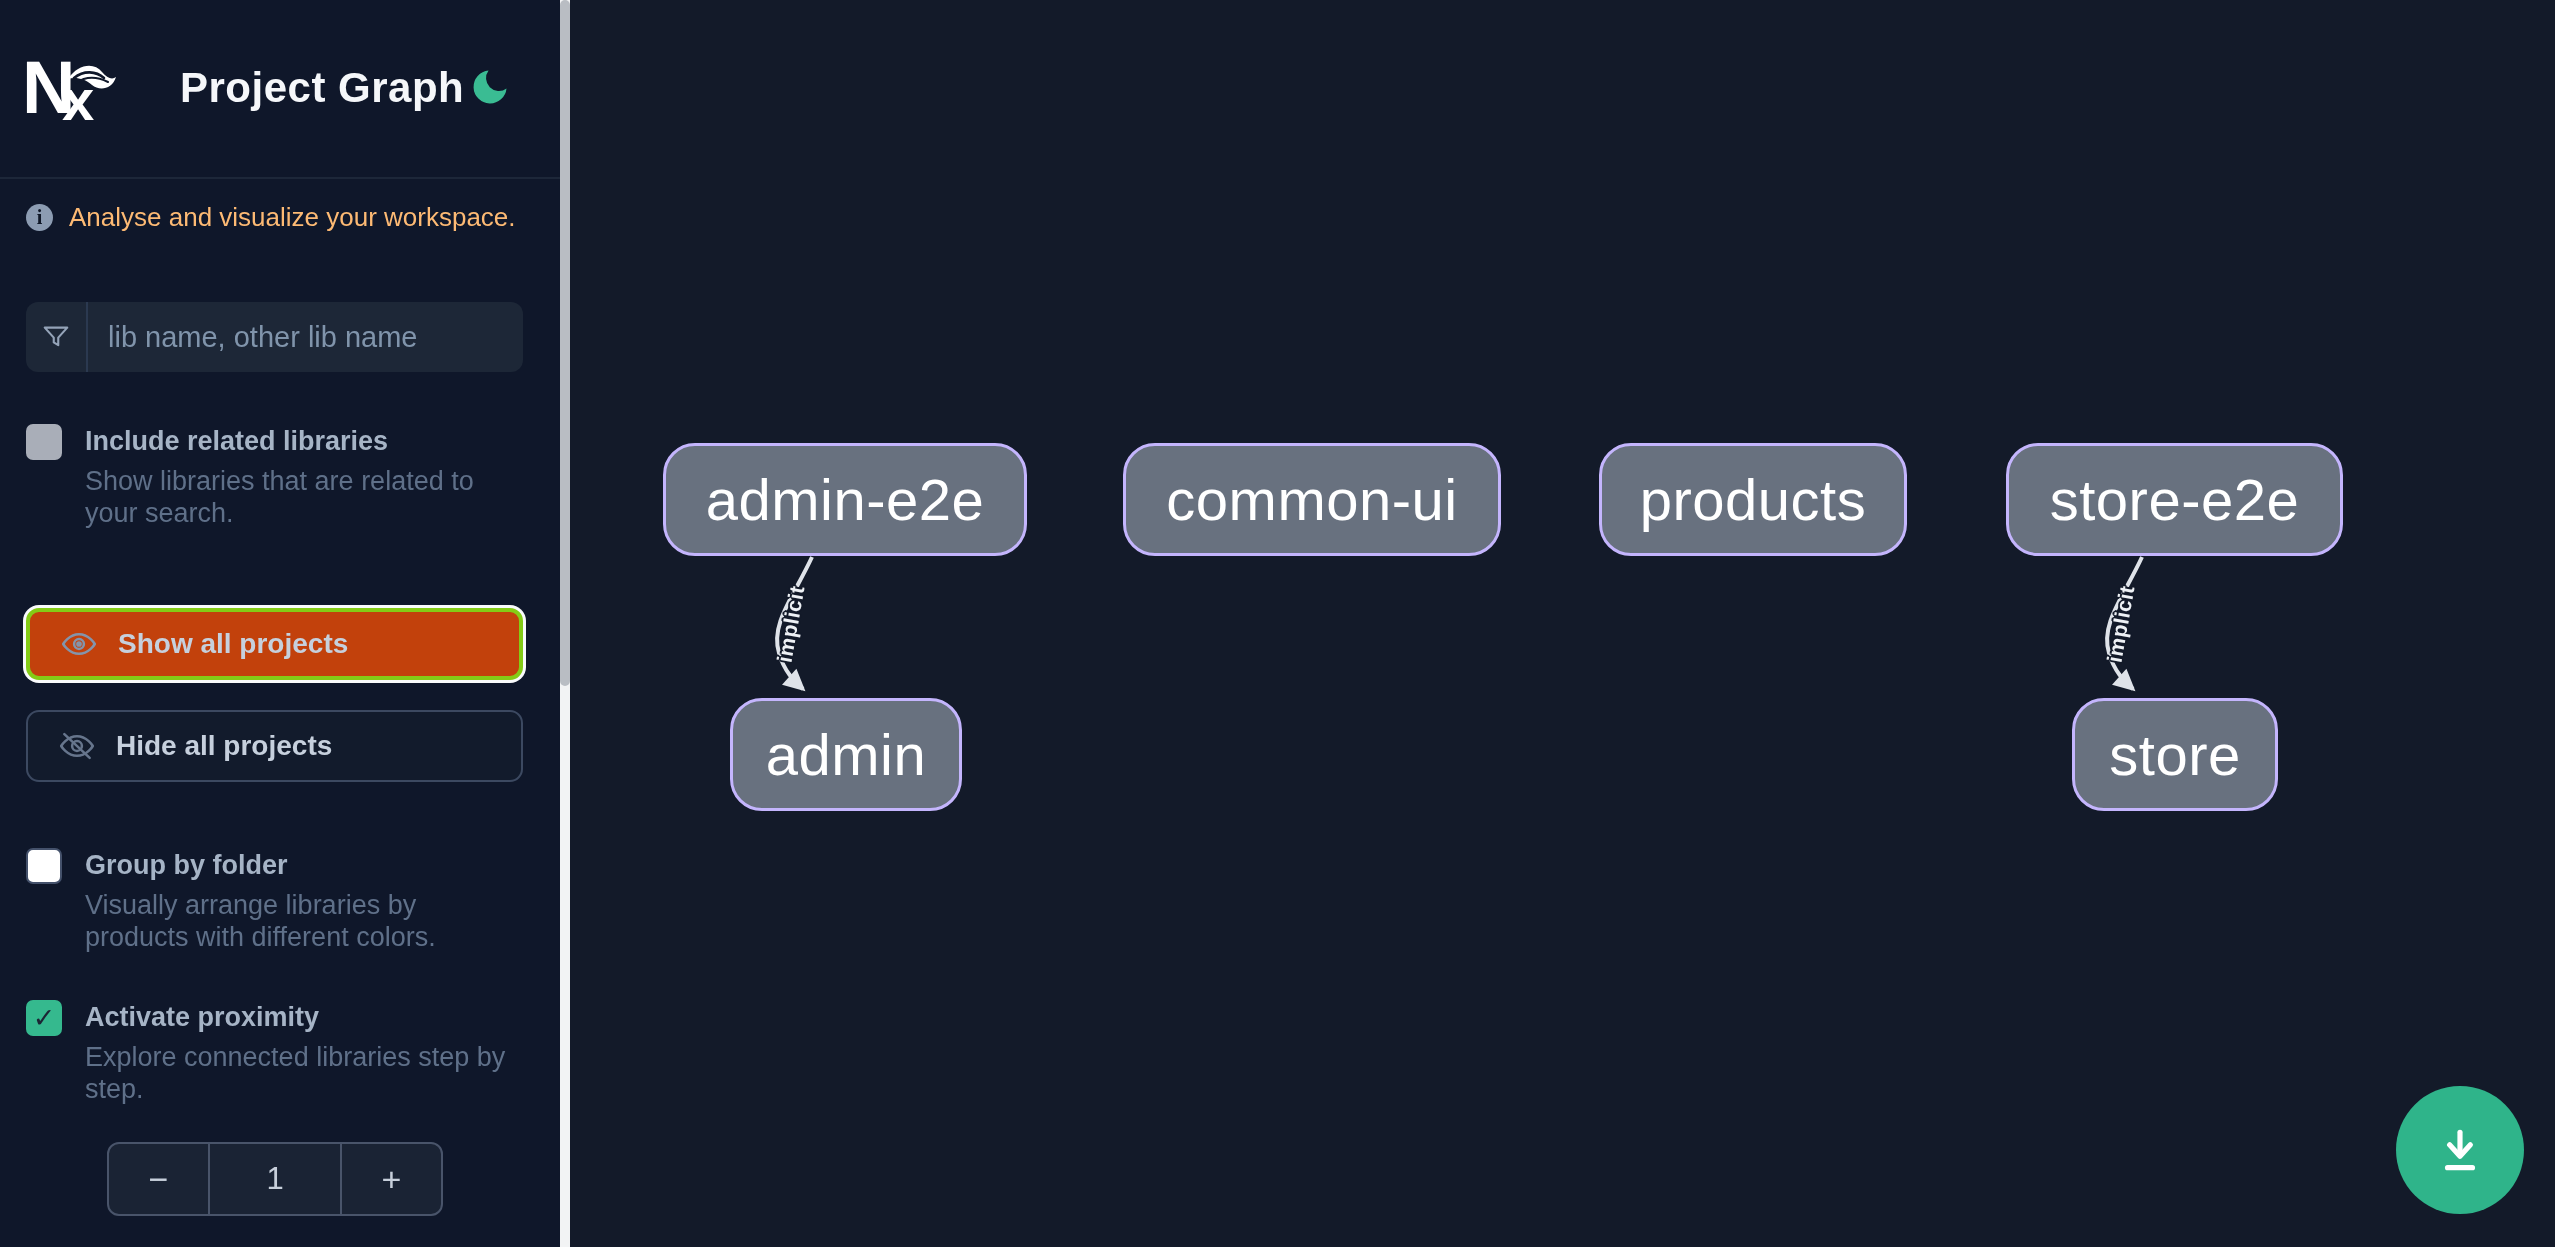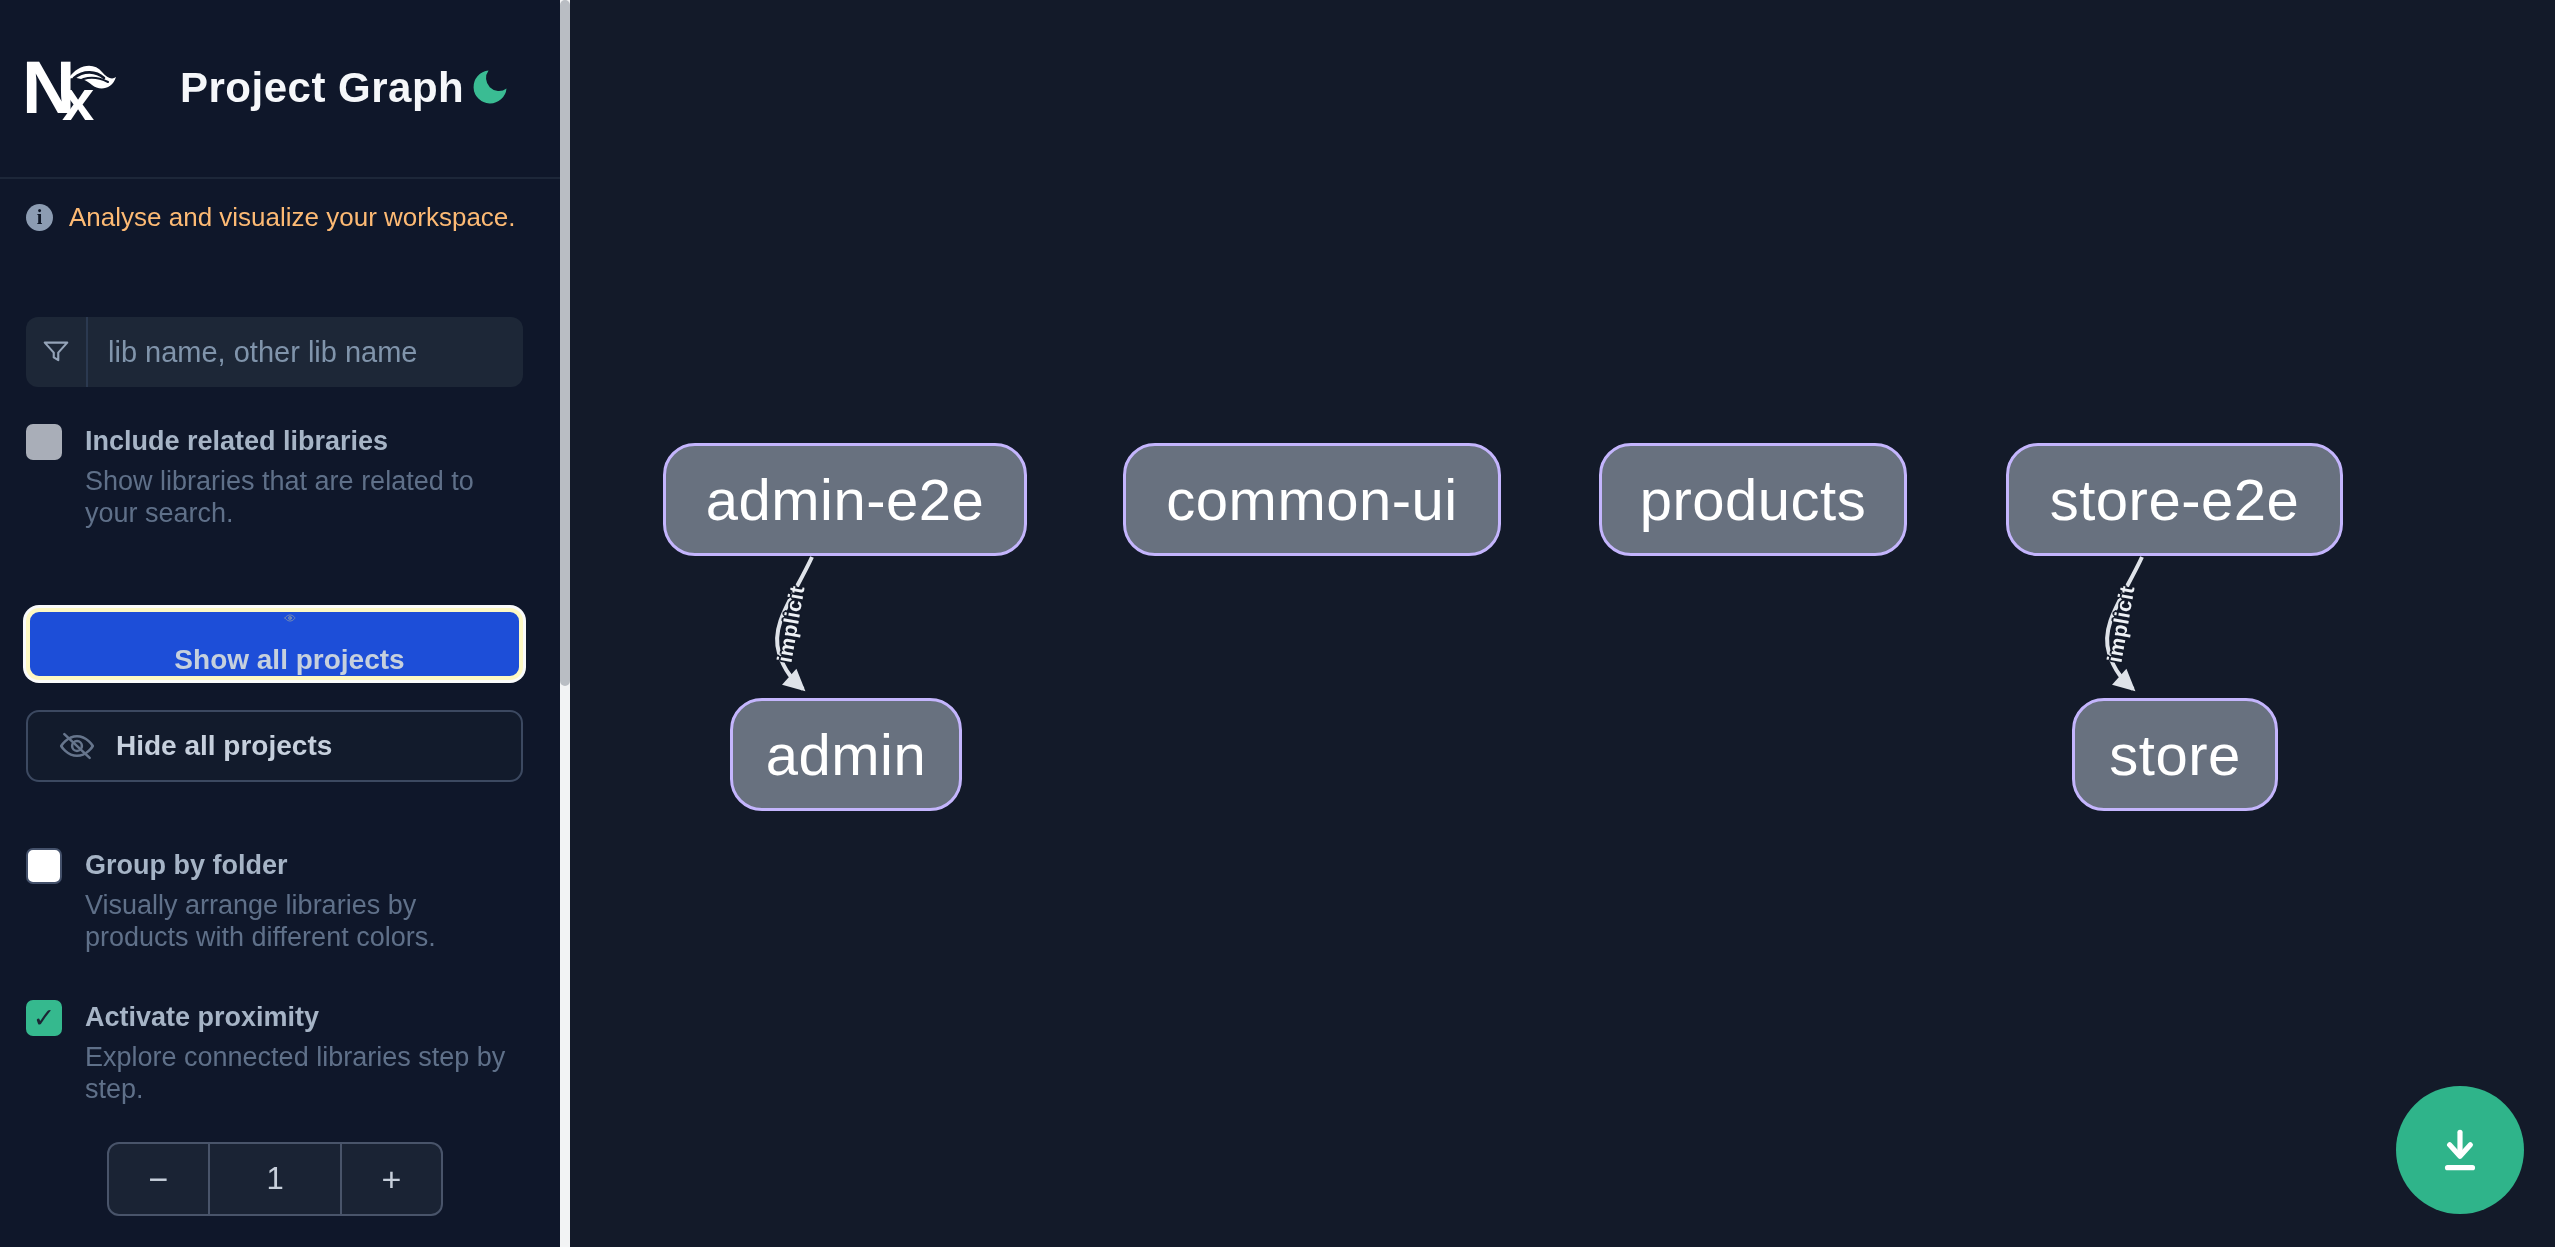--- a/index.html
+++ b/index.html
@@ -13,21 +13,21 @@
   .nx-logo { position:absolute; left:26px; top:56px; width:90px; height:64px; }
   .app-title { position:absolute; left:180px; top:64px; font-size:42px; font-weight:700; color:#f5f7fa; letter-spacing:0.5px; }
   .theme-btn { position:absolute; left:466px; top:64px; width:48px; height:48px; background:none; border:none; cursor:pointer; }
   .sb-divider { position:absolute; left:0; top:177px; width:560px; height:2px; background:#1d2739; }
 
   .tagline { position:absolute; left:26px; top:202px; display:flex; align-items:center; gap:16px; }
   .info-icon { width:27px; height:27px; border-radius:50%; background:#8c9cb2; color:#101827;
     font-size:20px; font-weight:700; display:flex; align-items:center; justify-content:center; font-family:"Liberation Serif",serif; }
   .tagline-text { font-size:26px; color:#fdba74; }
 
-  .search-box { position:absolute; left:26px; top:317px; width:497px; height:70px;
+  .search-box { position:absolute; left:26px; top:302px; width:497px; height:70px;
     background:#1d2737; border-radius:12px; display:flex; align-items:stretch; overflow:hidden; }
   .search-icon-cell { width:62px; display:flex; align-items:center; justify-content:center; border-right:2px solid #2b3950; }
   .search-input { flex:1; background:transparent; border:none; outline:none; padding:0 20px;
     font-size:29px; color:#cbd5e1; font-family:inherit; }
   .search-input::placeholder { color:#8094ab; opacity:1; }
 
   .toggle-row { position:absolute; left:26px; width:500px; display:flex; gap:23px; }
   .row-include  { top:424px; }
   .row-group    { top:848px; }
   .row-prox     { top:1000px; }
@@ -37,21 +37,21 @@
   .cb-white { background:#ffffff; border:2px solid #44516b; }
   .cb-green { background:#35b98e; }
   .cb-check { font-size:27px; font-weight:700; color:#1c2534; line-height:1; }
   .toggle-text { width:450px; }
   .toggle-label { font-size:27px; font-weight:600; color:#a6b4c6; line-height:34px; }
   .toggle-desc { margin-top:7px; font-size:27px; font-weight:400; color:#5f7089; line-height:32px; }
 
   .sb-btn { position:absolute; left:26px; width:497px; height:72px; border-radius:13px;
     display:flex; align-items:center; gap:20px; padding-left:30px; cursor:pointer;
     font-family:inherit; font-size:28px; font-weight:600; color:#c6d0dd; }
-  .btn-show { top:608px; background:#1d4ed8; border:4px solid #fef9c3; box-shadow:0 0 0 3px #fafbfc;flex-direction:column; }
+  .btn-show { top:608px; background:#c2410c; border:4px solid #84cc16; box-shadow:0 0 0 3px #fafbfc; }
   .btn-hide { top:710px; background:#121b2c; border:2px solid #3c4961; }
 
   .stepper { position:absolute; left:107px; top:1142px; width:336px; height:74px;
     border:2px solid #49546a; border-radius:12px; background:#1a2334; display:flex; overflow:hidden; }
   .step-btn { width:99px; border:none; background:transparent; color:#c7cfdb; font-size:34px;
     cursor:pointer; font-family:inherit; }
   .step-val { flex:1; border-left:2px solid #49546a; border-right:2px solid #49546a;
     display:flex; align-items:center; justify-content:center; font-size:31px; color:#c7cfdb; }
 
   .sb-scrollbar { position:absolute; left:560px; top:0; width:10px; height:1247px; background:#f2f3f4; }

